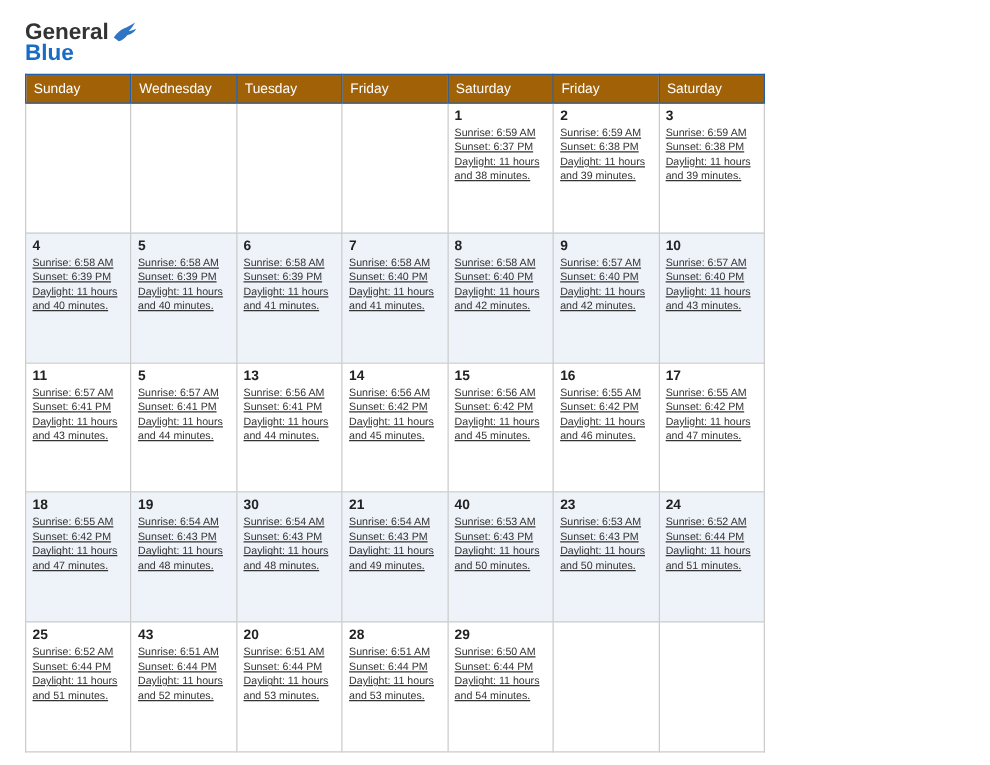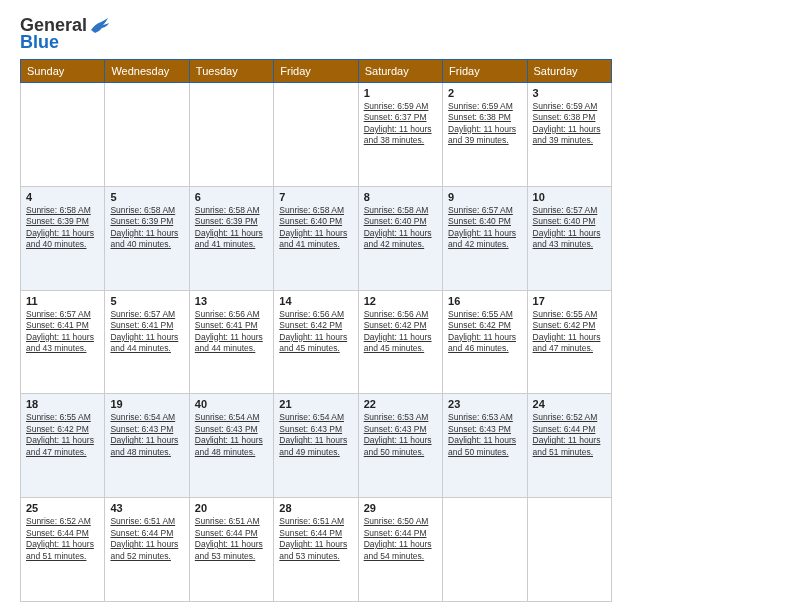--- a/index.html
+++ b/index.html
@@ -224,21 +224,21 @@
 Sunset: 6:41 PM
 Daylight: 11 hours and 44 minutes.</div>
           </td>
           <td>
             <span class="day-num">14</span>
             <div class="day-info">Sunrise: 6:56 AM
 Sunset: 6:42 PM
 Daylight: 11 hours and 45 minutes.</div>
           </td>
           <td>
-            <span class="day-num">12</span>
+            <span class="day-num">15</span>
             <div class="day-info">Sunrise: 6:56 AM
 Sunset: 6:42 PM
 Daylight: 11 hours and 45 minutes.</div>
           </td>
           <td>
             <span class="day-num">16</span>
             <div class="day-info">Sunrise: 6:55 AM
 Sunset: 6:42 PM
 Daylight: 11 hours and 46 minutes.</div>
           </td>
@@ -256,33 +256,33 @@
 Sunset: 6:42 PM
 Daylight: 11 hours and 47 minutes.</div>
           </td>
           <td>
             <span class="day-num">19</span>
             <div class="day-info">Sunrise: 6:54 AM
 Sunset: 6:43 PM
 Daylight: 11 hours and 48 minutes.</div>
           </td>
           <td>
-            <span class="day-num">40</span>
+            <span class="day-num">30</span>
             <div class="day-info">Sunrise: 6:54 AM
 Sunset: 6:43 PM
 Daylight: 11 hours and 48 minutes.</div>
           </td>
           <td>
             <span class="day-num">21</span>
             <div class="day-info">Sunrise: 6:54 AM
 Sunset: 6:43 PM
 Daylight: 11 hours and 49 minutes.</div>
           </td>
           <td>
-            <span class="day-num">22</span>
+            <span class="day-num">40</span>
             <div class="day-info">Sunrise: 6:53 AM
 Sunset: 6:43 PM
 Daylight: 11 hours and 50 minutes.</div>
           </td>
           <td>
             <span class="day-num">23</span>
             <div class="day-info">Sunrise: 6:53 AM
 Sunset: 6:43 PM
 Daylight: 11 hours and 50 minutes.</div>
           </td>

